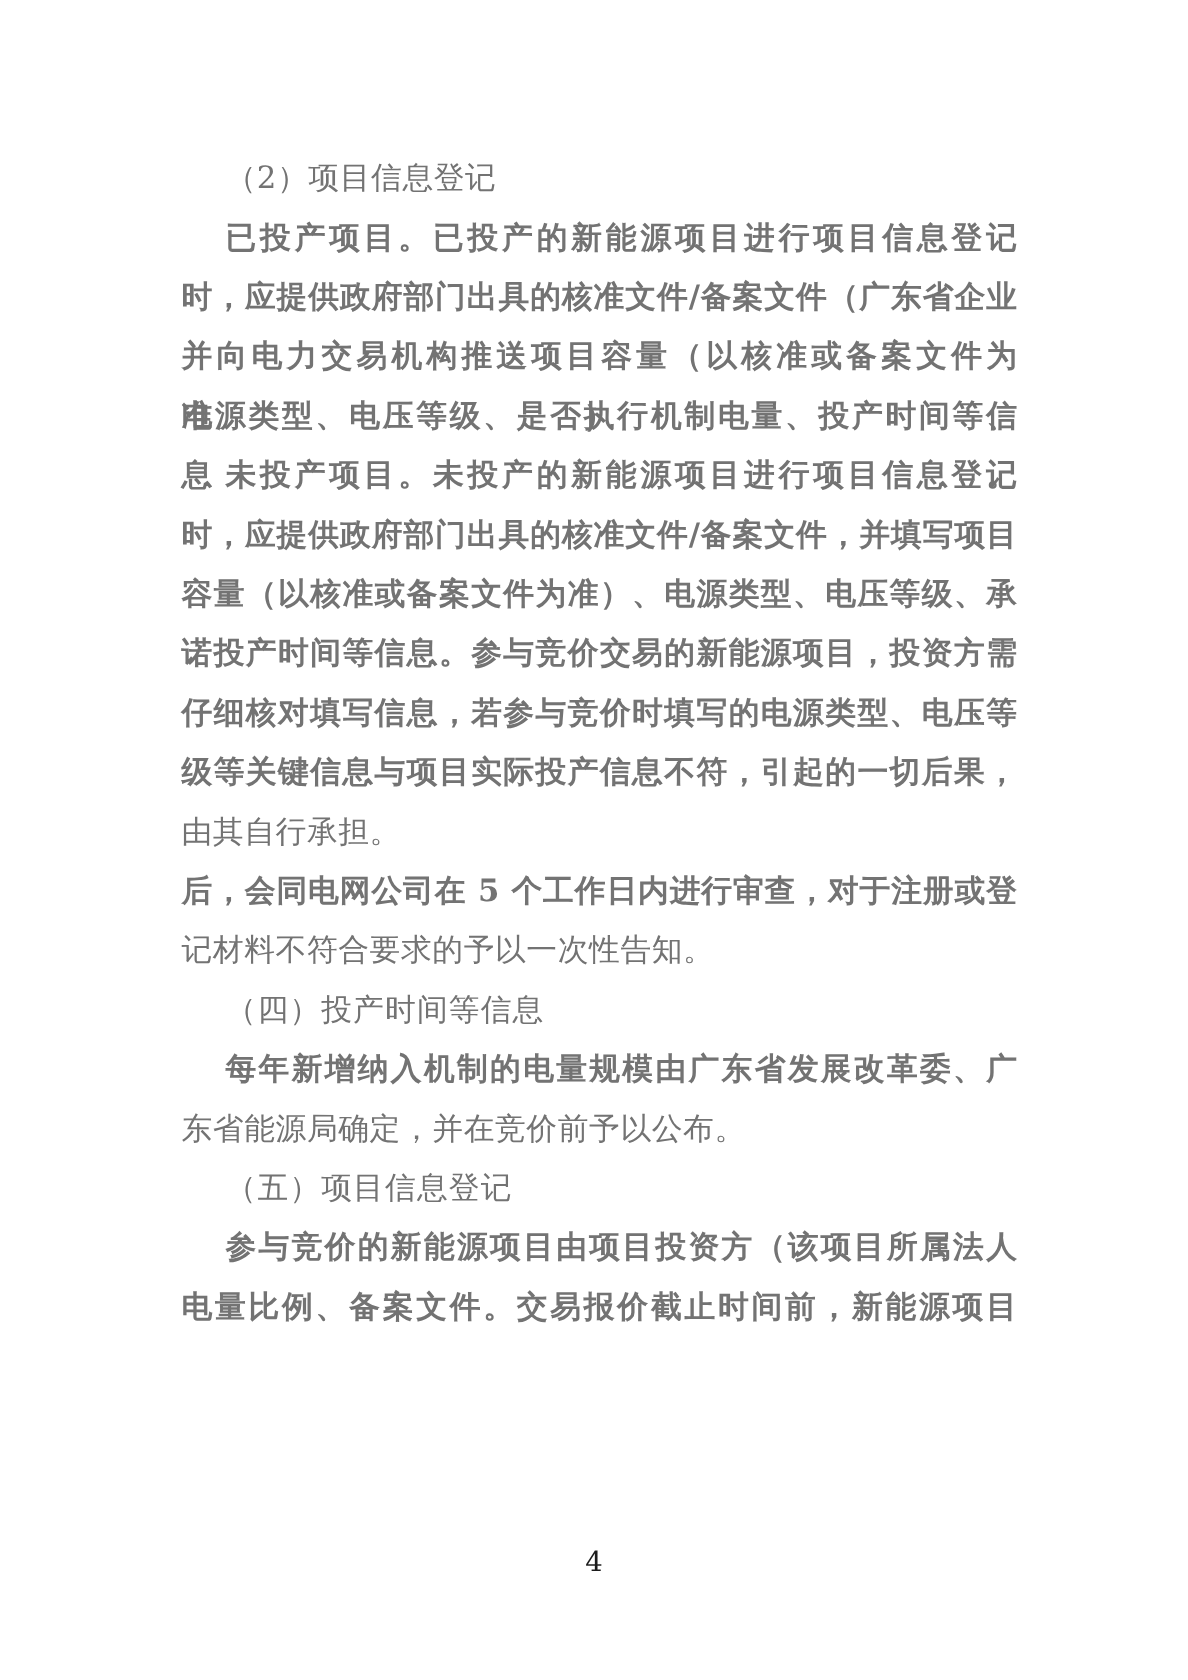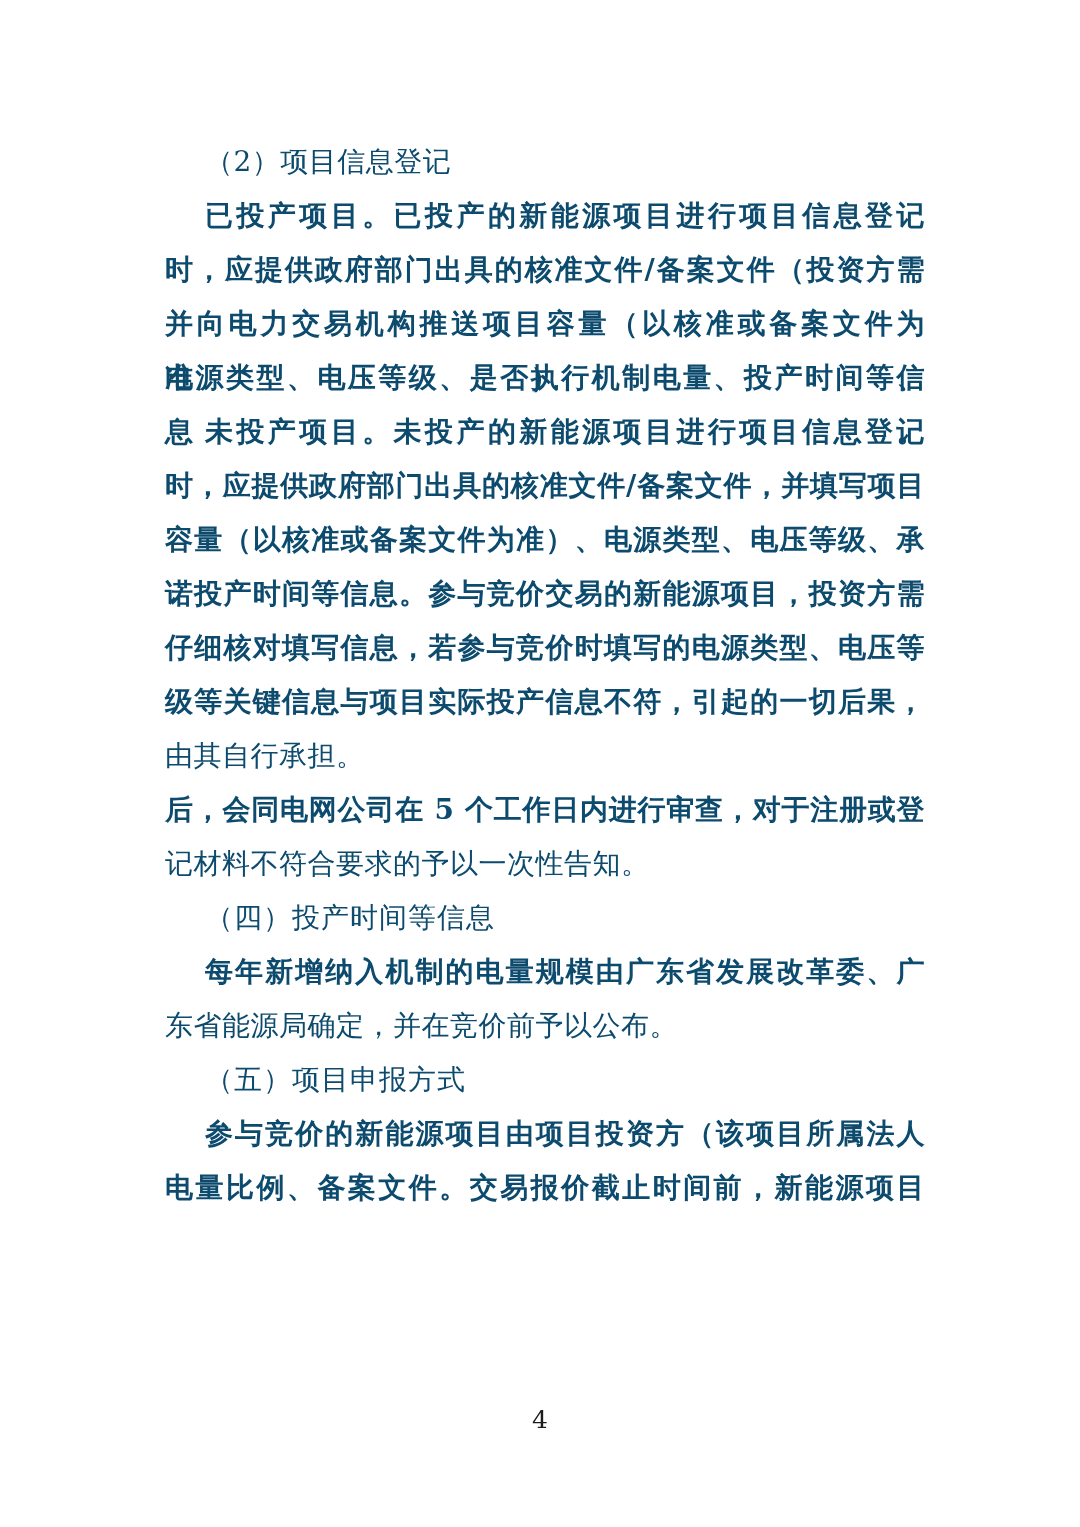--- a/index.html
+++ b/index.html
@@ -18,21 +18,21 @@
   .text-block {
     position: absolute;
     left: 165px;
     top: 135px;
     width: 760px;
   }
   .line {
     height: 54px;
     line-height: 54px;
     font-size: 28px;
-    color: #0c4a6e;
+    color: #737373;
     letter-spacing: 0.5px;
   }
   
   .j {
     text-align: justify;
     text-align-last: justify;
     font-weight: bold;
   }
   
   .i {
@@ -51,34 +51,34 @@
     color: #1c1c1c;
   }
 </style>
 </head>
 <body>
 
 <div class="page">
   <div class="text-block">
     <div class="line i">（2）项目信息登记</div>
     <div class="line i j">已投产项目。已投产的新能源项目进行项目信息登记</div>
-    <div class="line j">时，应提供政府部门出具的核准文件/备案文件（投资方需</div>
+    <div class="line j">时，应提供政府部门出具的核准文件/备案文件（广东省企业</div>
     <div class="line j">并向电力交易机构推送项目容量（以核准或备案文件为准）、</div>
     <div class="line j">电源类型、电压等级、是否执行机制电量、投产时间等信息。</div>
     <div class="line i j">未投产项目。未投产的新能源项目进行项目信息登记</div>
     <div class="line j">时，应提供政府部门出具的核准文件/备案文件，并填写项目</div>
     <div class="line j">容量（以核准或备案文件为准）、电源类型、电压等级、承</div>
     <div class="line j">诺投产时间等信息。参与竞价交易的新能源项目，投资方需</div>
     <div class="line j">仔细核对填写信息，若参与竞价时填写的电源类型、电压等</div>
     <div class="line j">级等关键信息与项目实际投产信息不符，引起的一切后果，</div>
     <div class="line">由其自行承担。</div>
     <div class="line j">后，会同电网公司在 5 个工作日内进行审查，对于注册或登</div>
     <div class="line">记材料不符合要求的予以一次性告知。</div>
     <div class="line i heading">（四）投产时间等信息</div>
     <div class="line i j">每年新增纳入机制的电量规模由广东省发展改革委、广</div>
     <div class="line">东省能源局确定，并在竞价前予以公布。</div>
-    <div class="line i heading">（五）项目申报方式</div>
+    <div class="line i heading">（五）项目信息登记</div>
     <div class="line i j">参与竞价的新能源项目由项目投资方（该项目所属法人</div>
     <div class="line j">电量比例、备案文件。交易报价截止时间前，新能源项目</div>
   </div>
 
   <div class="footer">4</div>
 </div>
 
 </body></html>

